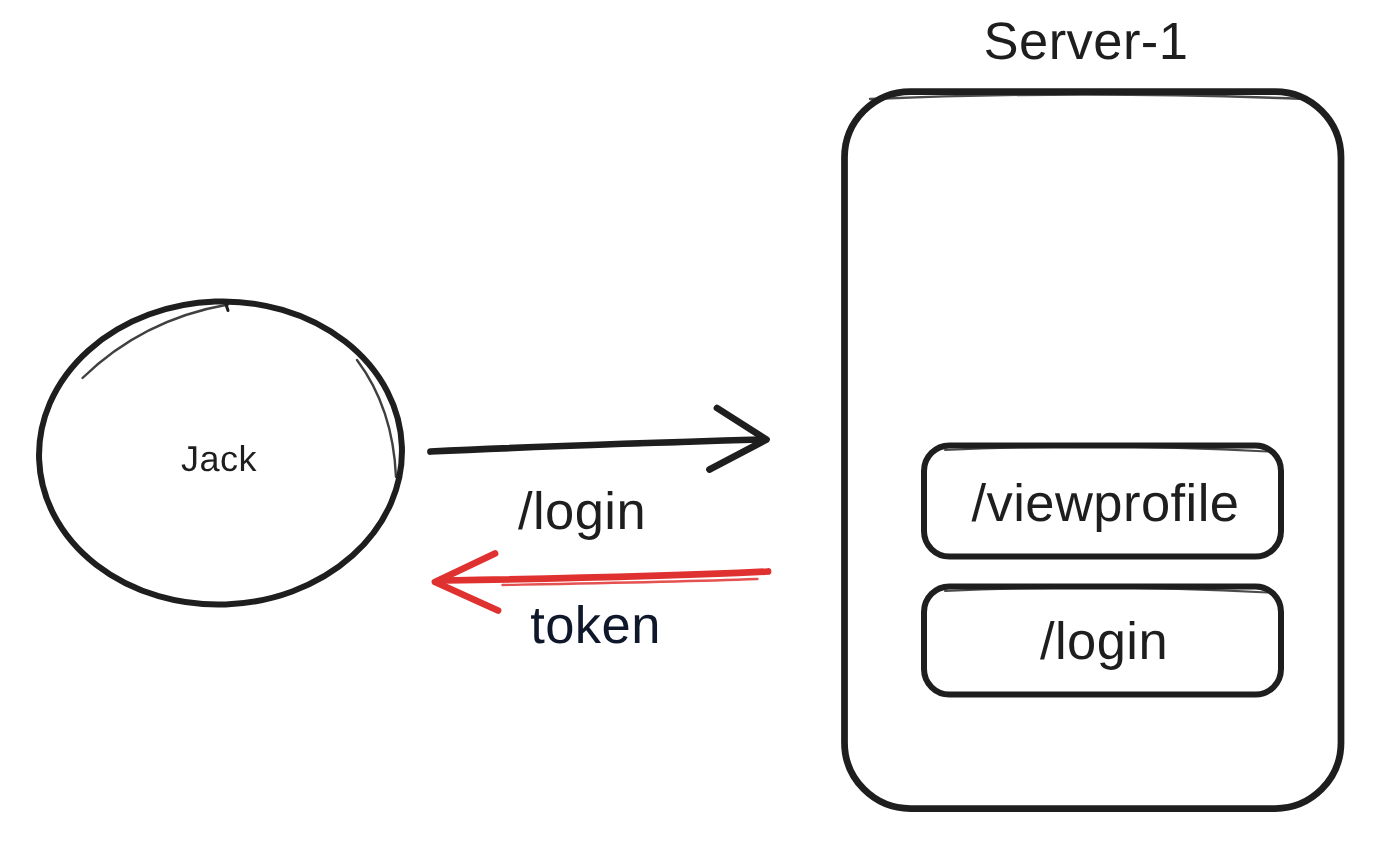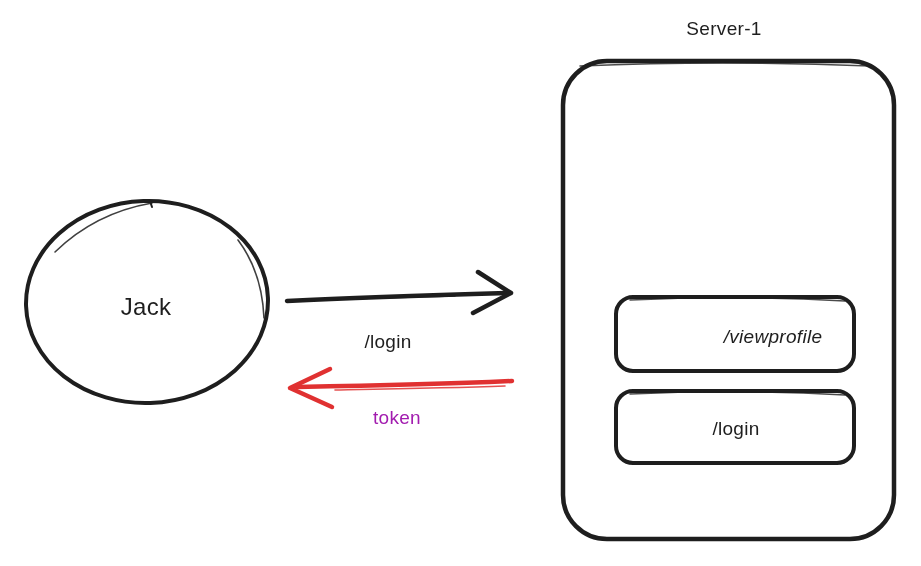--- a/index.html
+++ b/index.html
@@ -29,27 +29,27 @@
   .red-ink {
     stroke: #e03131;
     fill: none;
     stroke-linecap: round;
     stroke-linejoin: round;
   }
   .label {
     position: absolute;
     transform: translate(-50%, -50%);
     color: #1e1e1e;
-    font-size: 19px;
+    font-size: 35px;
     line-height: 1;
     white-space: nowrap;
     letter-spacing: 0.3px;
   }
   .label.red {
-    color: #a21caf;
+    color: #0f172a;
   }
 </style>
 </head>
 <body>
 
 <div class="canvas">
 
   <svg width="921" height="566" viewBox="0 0 921 566">
 
     <g>
@@ -88,17 +88,17 @@
   </svg>
 
   <div class="label" style="left:146px; top:307px; font-size:24px;">Jack</div>
 
   <div class="label" style="left:388px; top:341px;">/login</div>
 
   <div class="label red" style="left:397px; top:417px;">token</div>
 
   <div class="label" style="left:724px; top:28px;">Server-1</div>
 
-  <div class="label" style="left:773px; top:336px;font-style:italic;">/viewprofile</div>
+  <div class="label" style="left:737px; top:336px;">/viewprofile</div>
 
   <div class="label" style="left:736px; top:428px;">/login</div>
 
 </div>
 
 </body></html>

